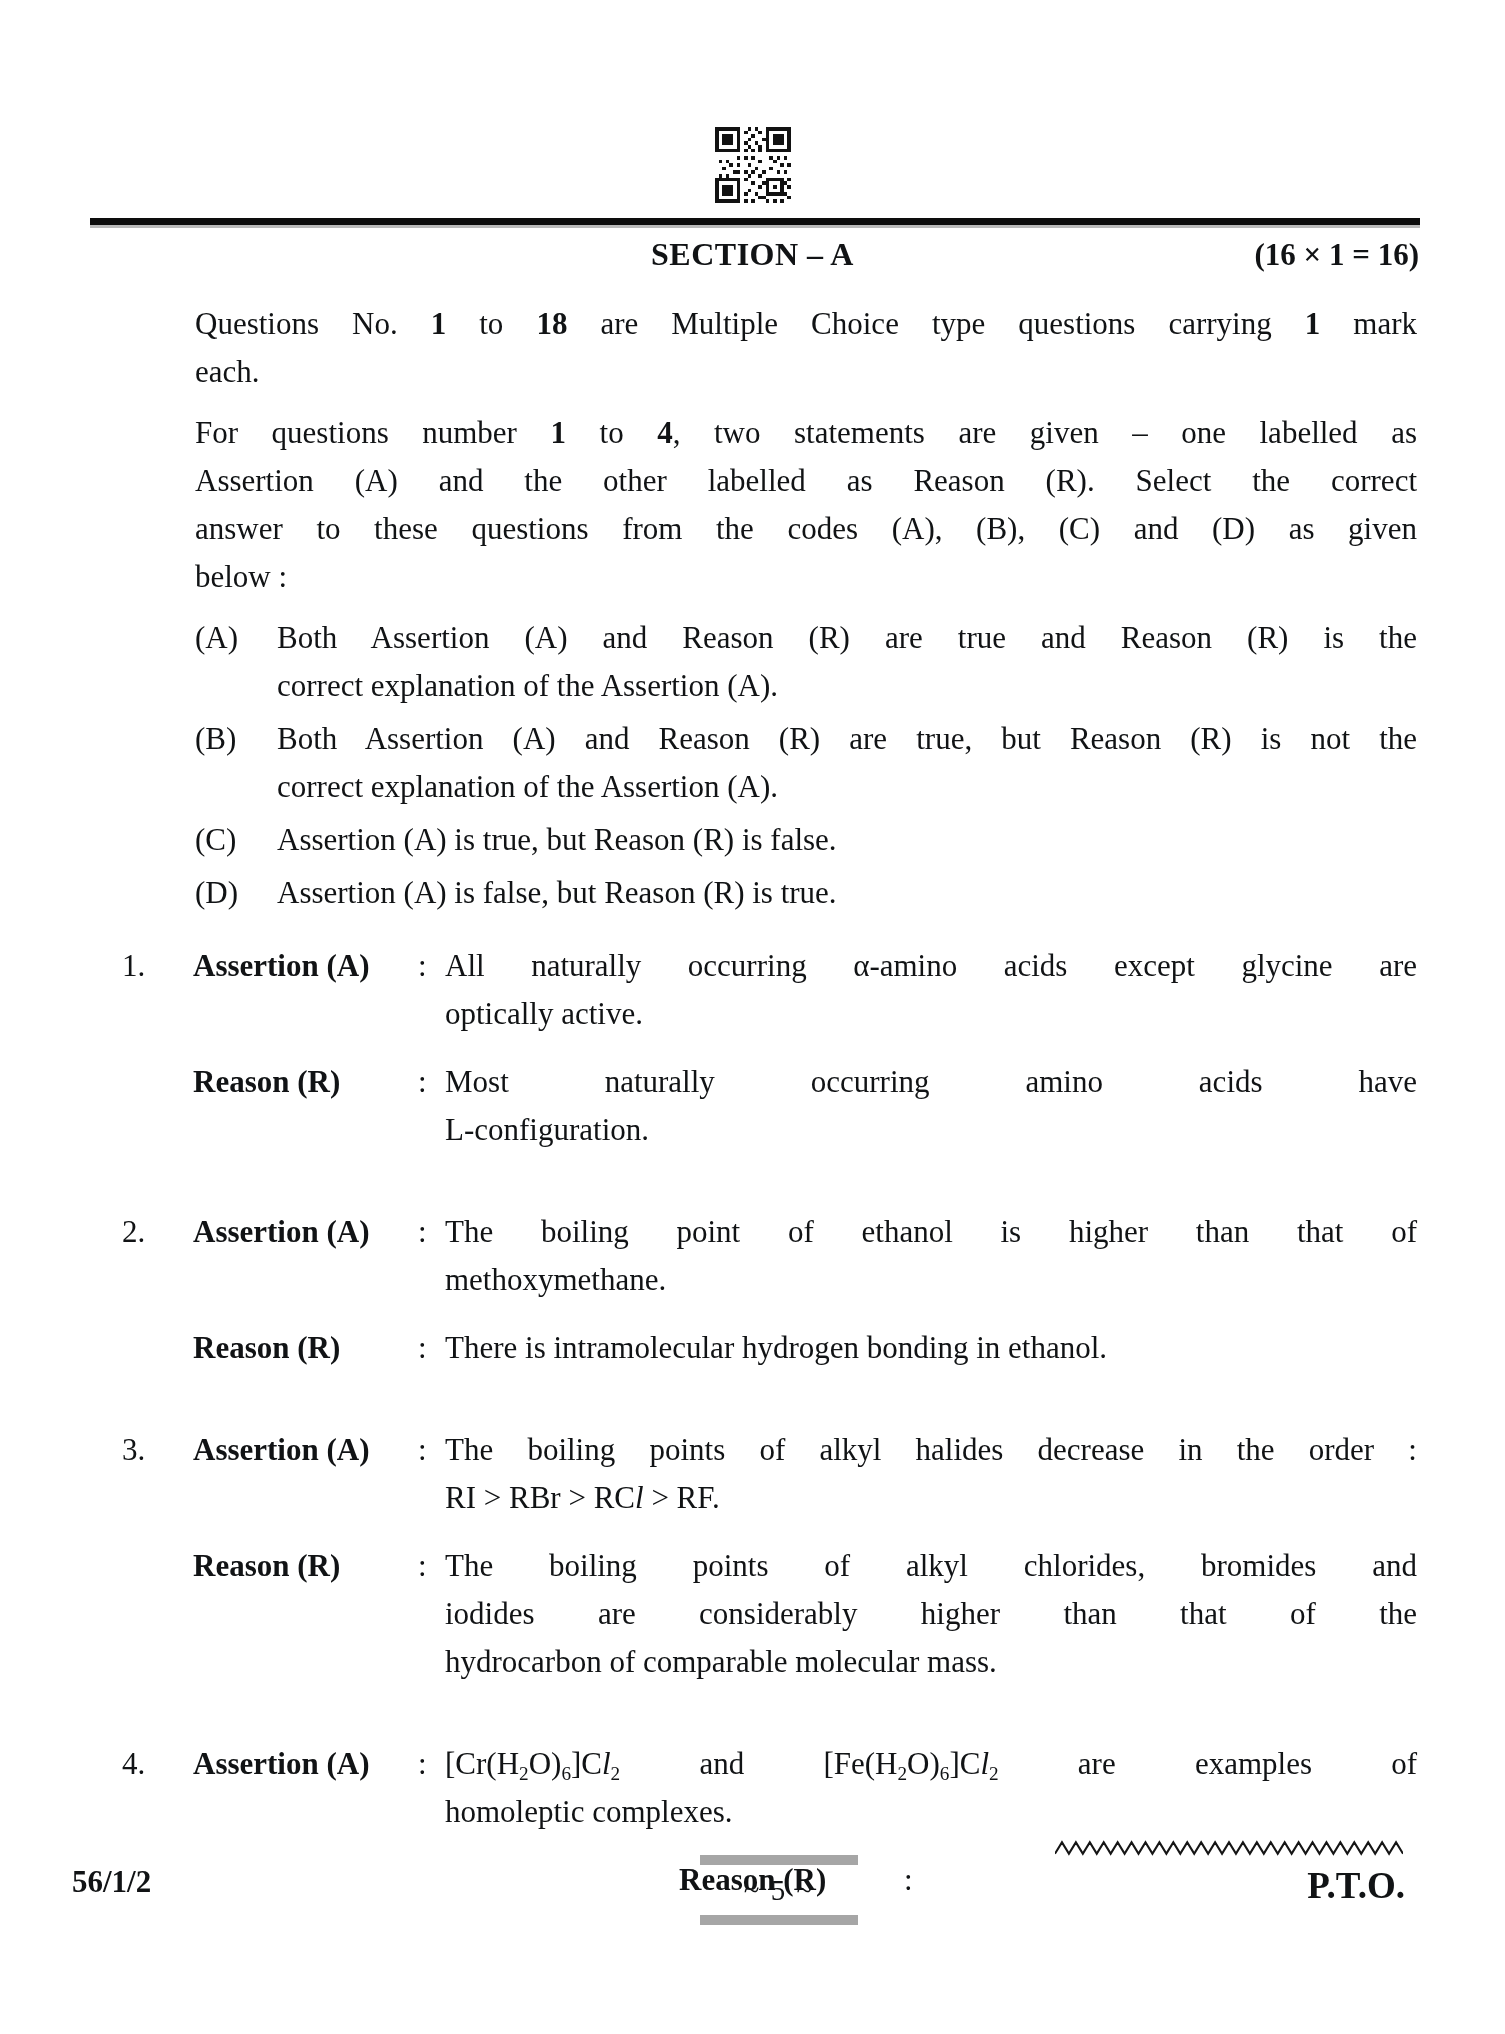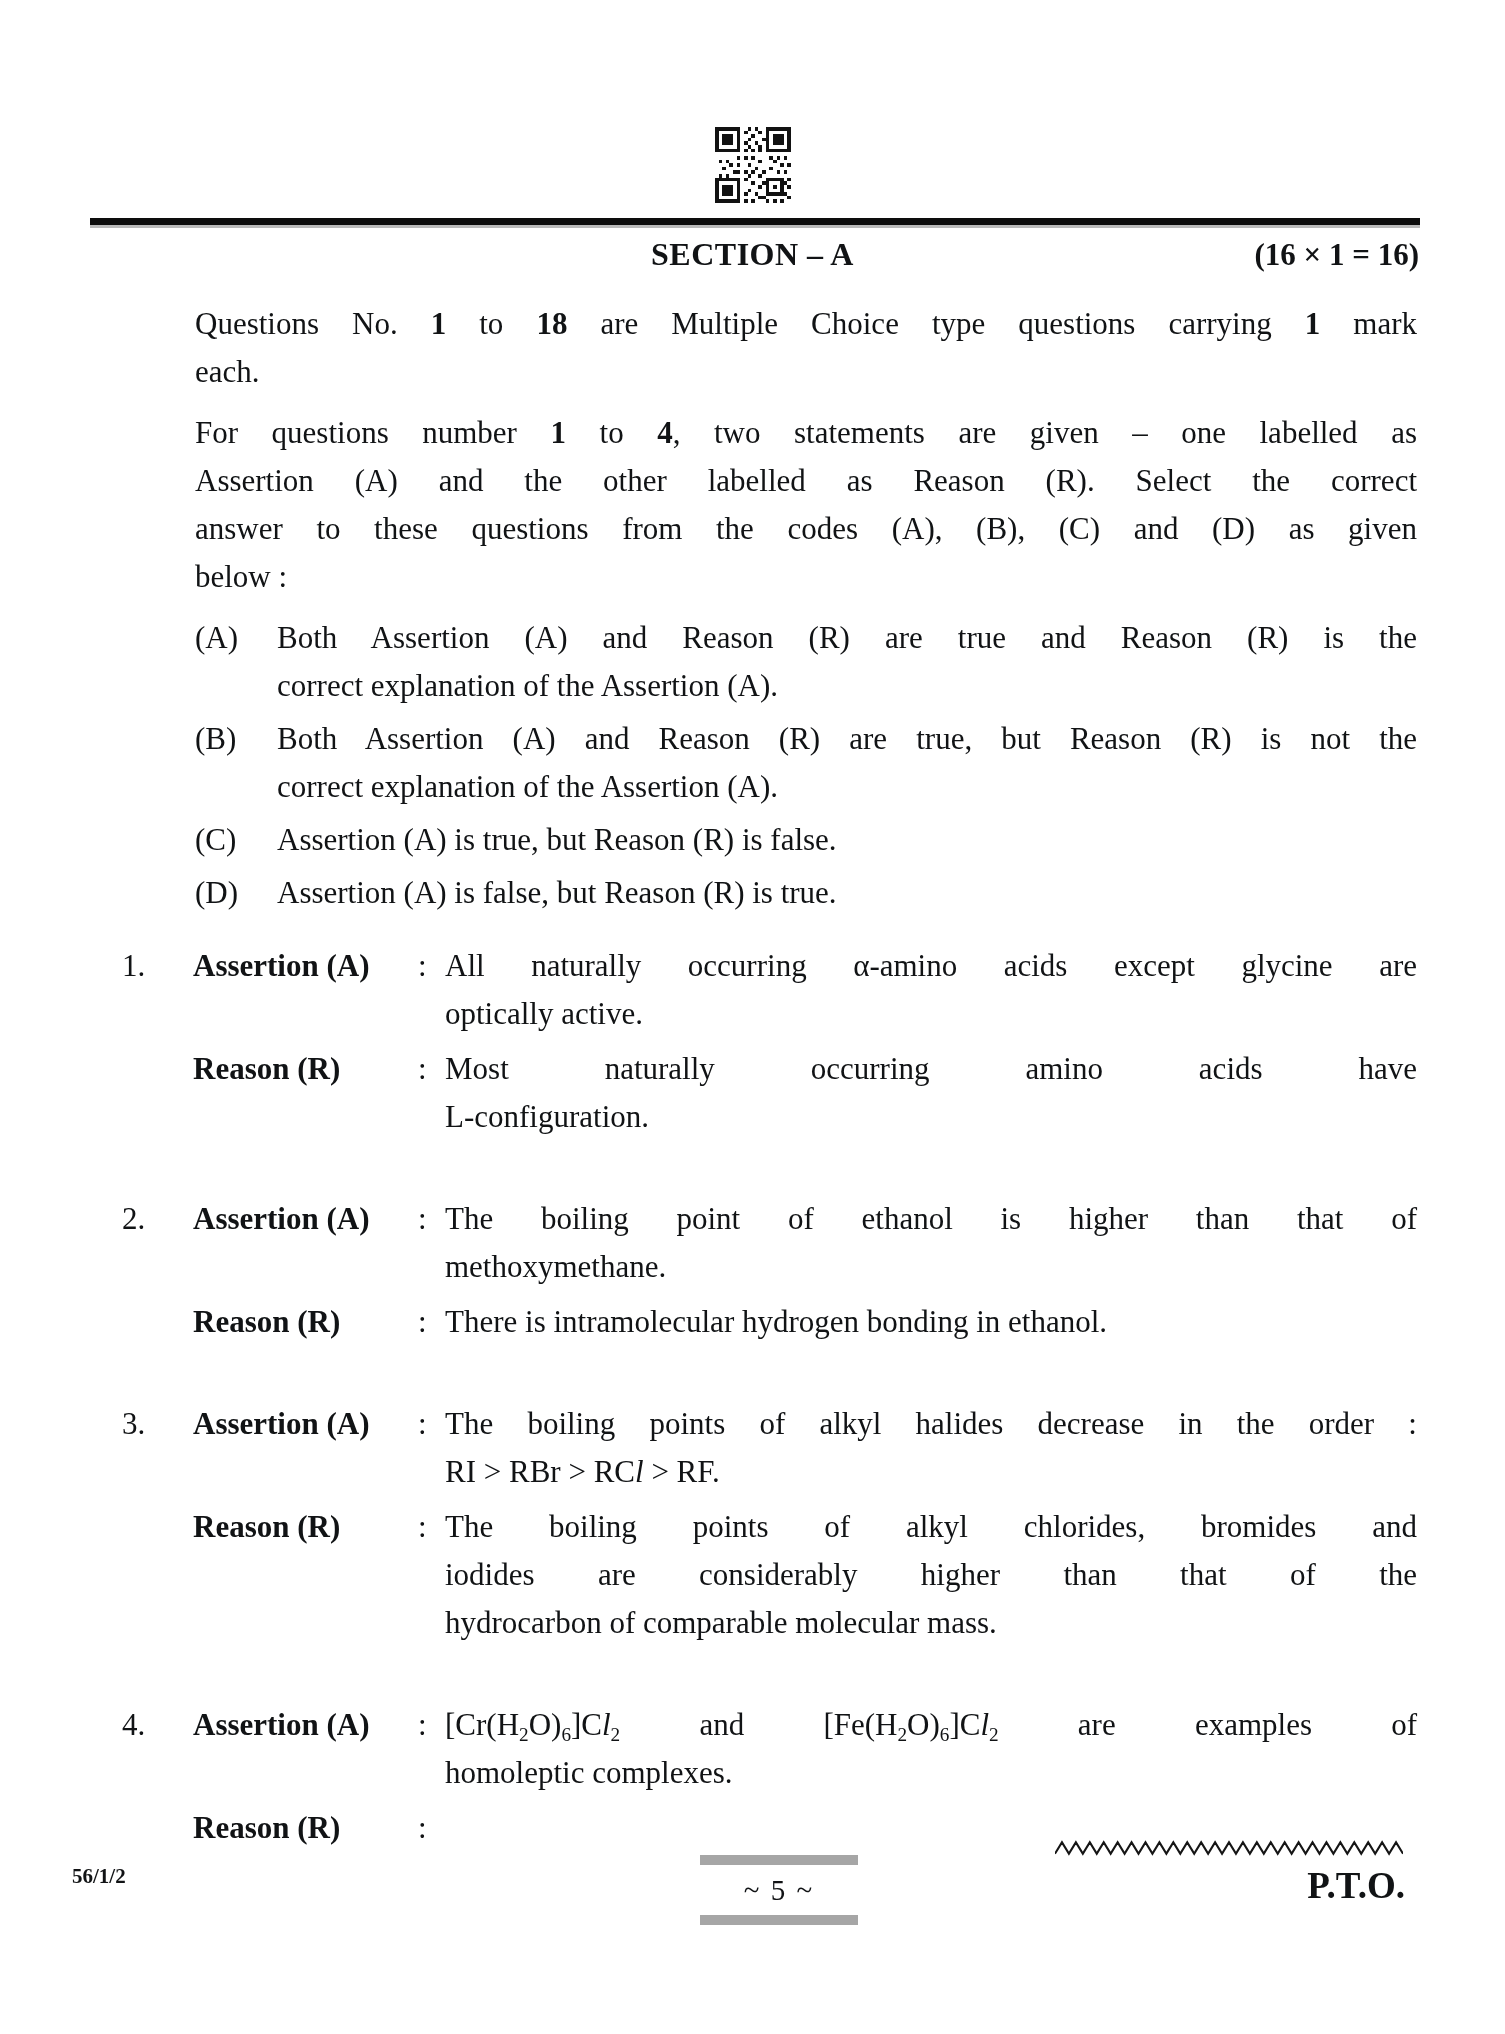--- a/index.html
+++ b/index.html
@@ -28,29 +28,29 @@
   .jlast{text-align-last:left;}
   .code-row{display:flex;margin-bottom:5px;}
   .code-marker{width:82px;flex:none;}
   .code-lines{width:1140px;}
   
   .questions{position:absolute;left:122px;top:942px;width:1294px;line-height:48px;}
   .question{display:flex;margin-bottom:54px;}
   .qnum{width:71px;flex:none;}
   .qbody{flex:1;}
   .qpart{display:flex;}
-  .qpart + .qpart{margin-top:7px;}
+  .qpart + .qpart{margin-top:20px;justify-content:center;}
   .qlabel{width:225px;flex:none;font-weight:bold;}
   .qcolon{width:27px;flex:none;}
   .qtext{width:972px;}
   sub{font-size:62%;line-height:0;vertical-align:-0.32em;}
   i{font-style:italic;}
   
   .zigzag{position:absolute;right:102px;top:1840px;width:348px;height:16px;}
-  .paper-code{position:absolute;left:72px;top:1864px;font-weight:bold;font-size:21px;}
+  .paper-code{position:absolute;left:72px;top:1864px;font-weight:bold;font-size:31px;}
   .pto{position:absolute;right:100px;top:1864px;font-weight:bold;font-size:37px;}
   .pgnum-wrap{position:absolute;left:700px;top:1855px;width:158px;text-align:center;}
   .pgbar{width:158px;height:10px;background:#a6a6a6;}
   .pgbar.top{margin-bottom:3px;}
   .pgbar.bottom{margin-top:3px;}
   .pgnum{font-size:29px;letter-spacing:2px;line-height:44px;}
 </style>
 </head>
 <body>
 

